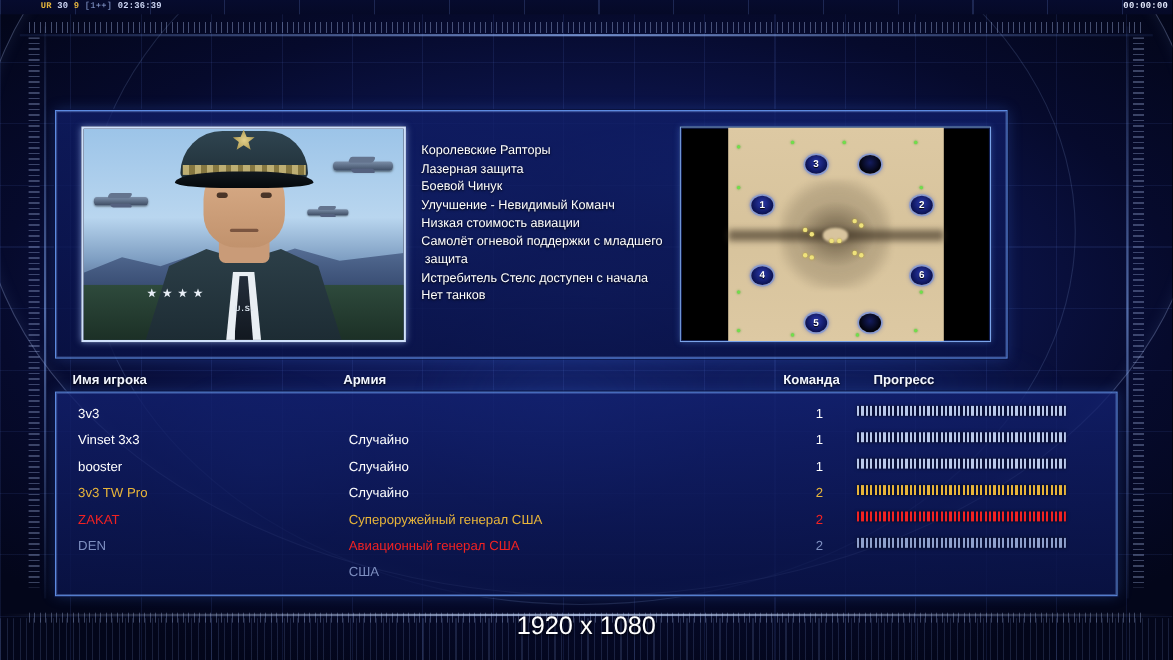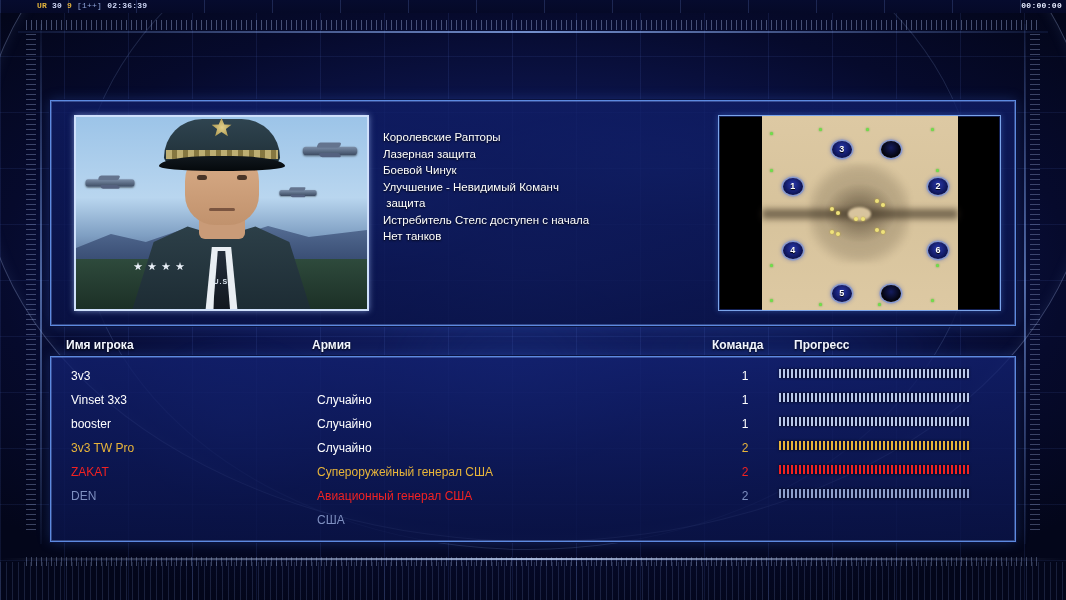--- a/index.html
+++ b/index.html
@@ -120,21 +120,21 @@
     left:50px; top:34px; width:966px; height:52px;
   }
   .title-text {
     position:absolute; left:24px; top:50%; transform:translateY(-50%);
     font-size:25px; color:#ffffff; letter-spacing:.3px;
     text-shadow:0 1px 2px rgba(0,0,0,.85);
     white-space:nowrap;
   }
 
   .panel-info {
-    left:50px; top:100px; width:966px; height:226px;
+    left:50px; top:100px; width:866px; height:226px;
     padding:8px;
     background:linear-gradient(to bottom, rgba(16,30,104,.75), rgba(9,18,70,.78));
   }
 
   
   .portrait {
     position:absolute; left:23px; top:14px; width:295px; height:196px;
     border:2px solid #cfe0fb;
     box-shadow:0 0 6px rgba(170,200,255,.6);
     overflow:hidden;
@@ -408,20 +408,22 @@
         </div>
         <div class="us-tab">U.S.</div>
       </div>
     </div>
 
     <div class="desc">
         <div>Королевские Рапторы</div>
         <div>Лазерная защита</div>
         <div>Боевой Чинук</div>
         <div>Улучшение - Невидимый Команч</div>
+        <div>Низкая стоимость авиации</div>
+        <div>Самолёт огневой поддержки с младшего</div>
         <div> защита</div>
         <div>Истребитель Стелс доступен с начала</div>
         <div>Нет танков</div>
       </div>
 
     <div class="map-frame">
       <div class="map-img">
         <div class="mp-dark-c"></div>
         <div class="mp-dark-h"></div>
         <div class="mp-eye"></div>
@@ -515,14 +517,15 @@
           <div class="cell cell-team" style="color: rgb(126, 143, 192);">2</div>
           <div class="cell cell-prog">
             <div class="bar" style="background: repeating-linear-gradient(to right, rgb(143, 160, 204) 0px, rgb(143, 160, 204) 2px, rgba(8, 14, 52, 0.92) 2px, rgba(8, 14, 52, 0.92) 4px);"></div>
           </div>
         </div>
       </div>
   </div>
 
   <div class="bottom-ticks"></div>
   <div class="bottom-band"></div>
+  <div class="resolution">1920 x 1080</div>
 
 </div>
 
 </body></html>

